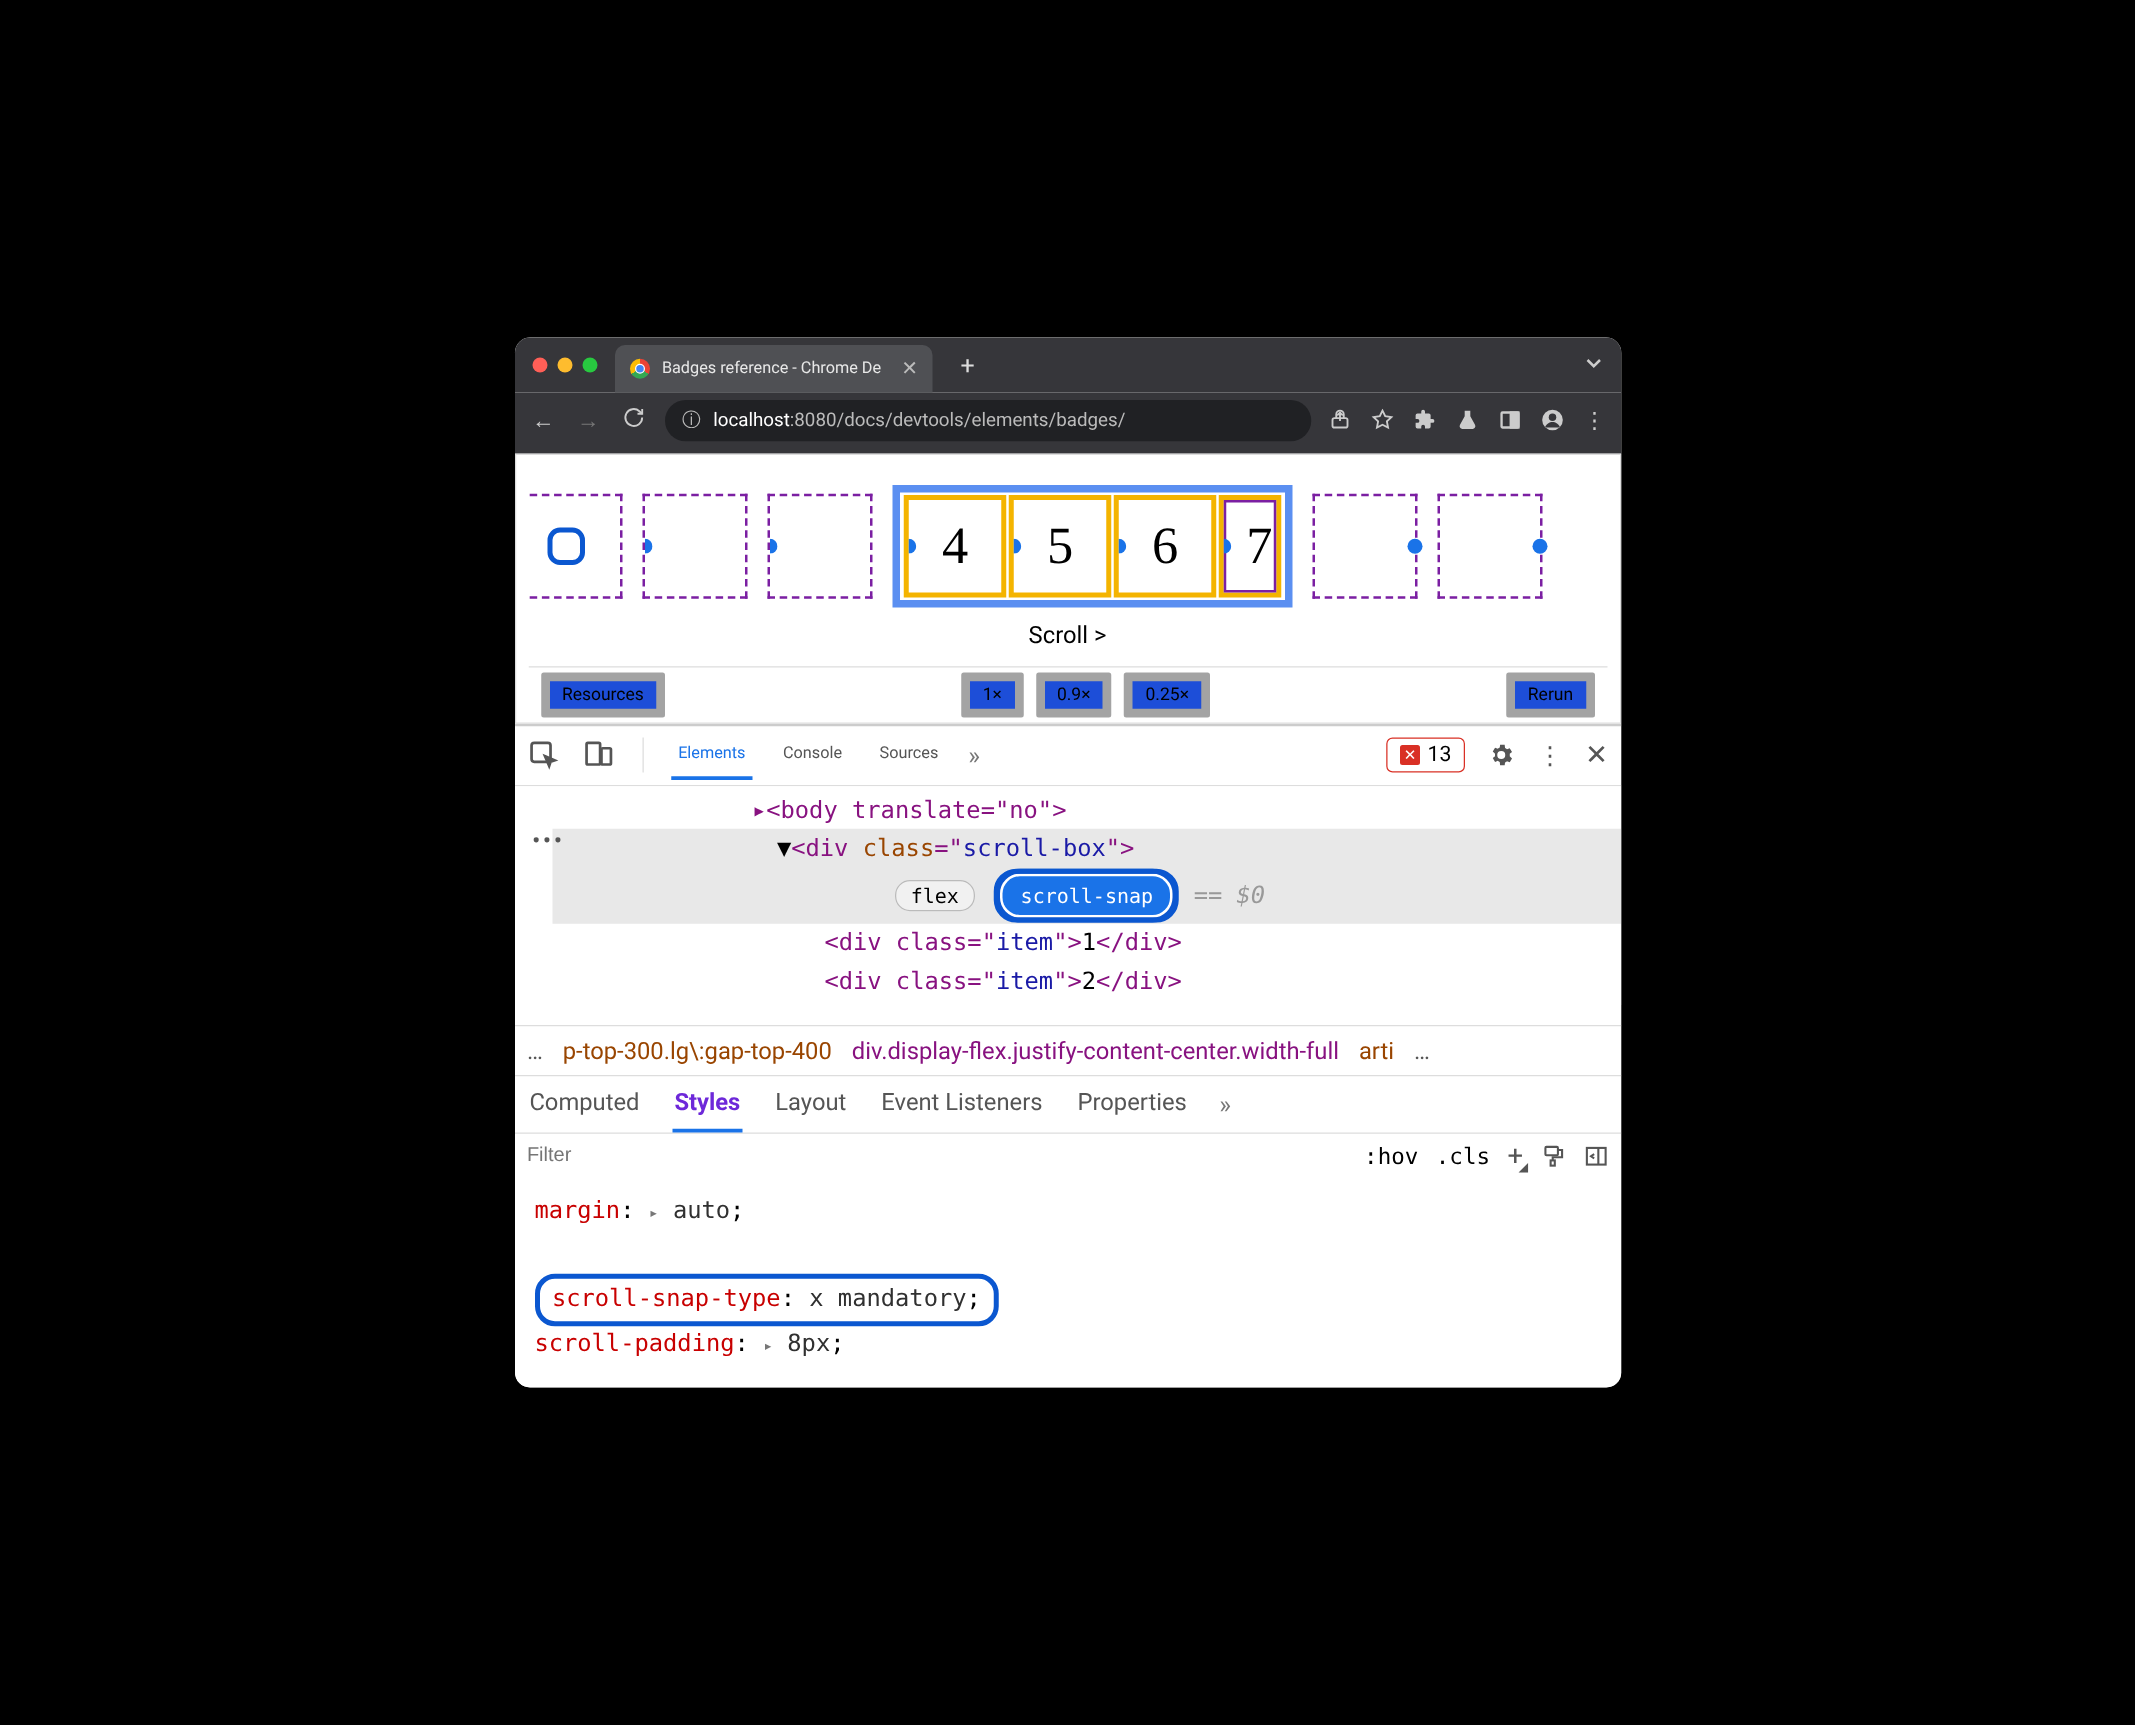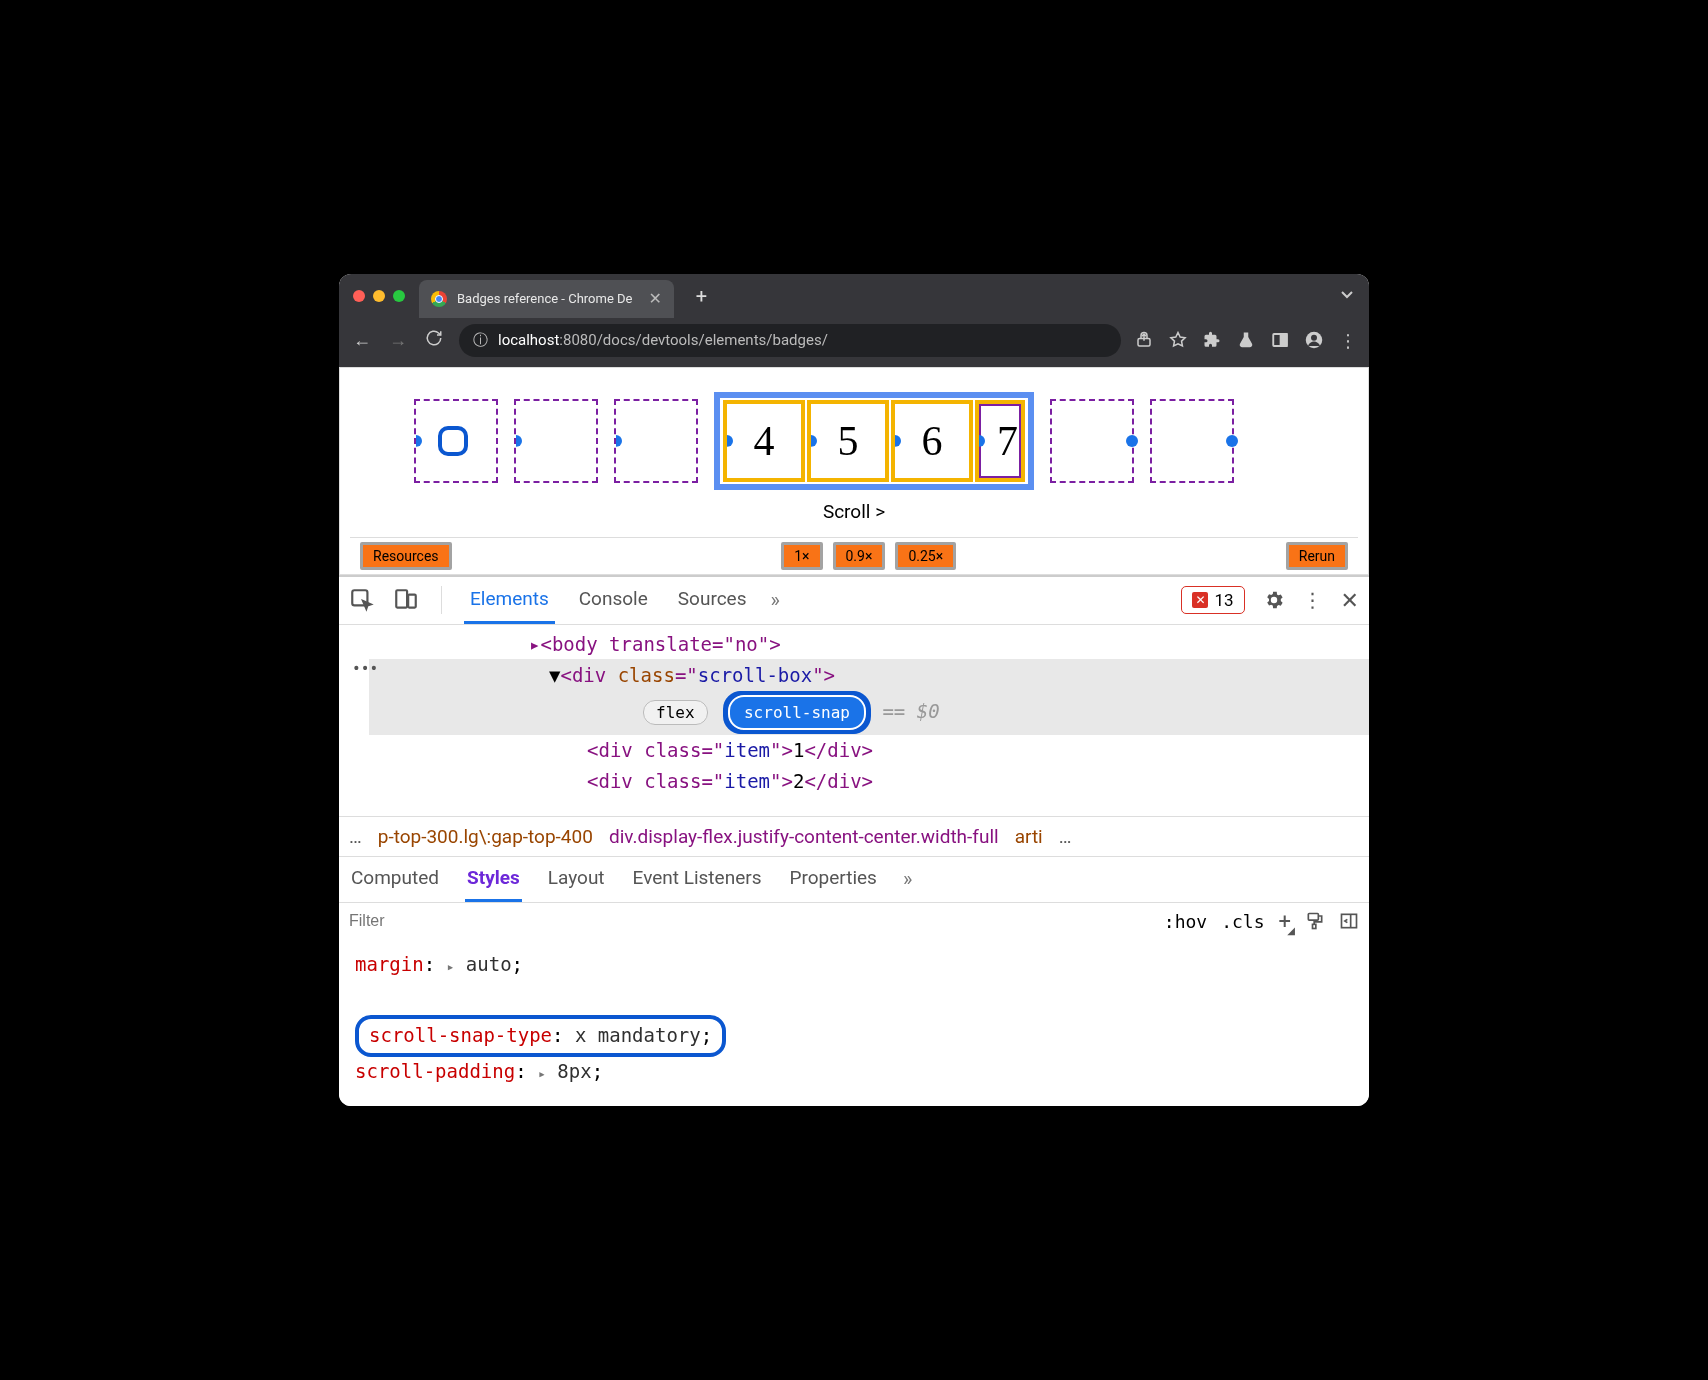--- a/index.html
+++ b/index.html
@@ -1,17 +1,17 @@
 <!DOCTYPE html>
 <html><head>
 <meta charset="utf-8">
 <style>
 * { box-sizing: border-box; margin: 0; padding: 0; }
 body { background: #000; font-family: -apple-system, BlinkMacSystemFont, "Segoe UI", Roboto, sans-serif; display: flex; align-items: center; justify-content: center; min-height: 100vh; }
-.window { width: 1030px; background: #fff; border-radius: 12px; overflow: hidden; box-shadow: 0 20px 60px rgba(0,0,0,0.5); }
+.window { width: 885px; background: #fff; border-radius: 12px; overflow: hidden; box-shadow: 0 20px 60px rgba(0,0,0,0.5); }
 
 
 .titlebar { background: #36363a; display: flex; align-items: center; padding: 0 14px; height: 44px; gap: 14px; }
 .traffic { display: flex; gap: 8px; }
 .traffic span { width: 12px; height: 12px; border-radius: 50%; }
 .tl-red { background:#ff5f57; } .tl-yellow { background:#febc2e; } .tl-green { background:#28c840; }
 .tab { background: #4f5054; border-radius: 8px 8px 0 0; display: flex; align-items: center; gap: 10px; padding: 8px 12px; color:#e8e8e8; font-size:13px; margin-top:6px; height:38px; }
 .chrome-icon { width:16px; height:16px; border-radius:50%; background: conic-gradient(#ea4335 0 120deg,#34a853 120deg 240deg,#fbbc05 240deg 360deg); position:relative; flex-shrink:0;}
 .chrome-icon::after{content:'';position:absolute;inset:4px;background:#4285f4;border-radius:50%;border:1.5px solid #fff;}
 .tab-close { font-size:16px; color:#bbb; cursor:pointer; margin-left:6px;}
@@ -33,29 +33,29 @@
 .dashbox { width:84px; height:84px; border:2px dashed #7b1fa2; display:flex; align-items:center; justify-content:center; position:relative; flex-shrink:0;}
 .bluedot { width:12px; height:12px; background:#1a73e8; border-radius:50%; position:absolute; left:-6px; top:50%; transform:translateY(-50%);}
 .bluedot.clipped { clip-path: inset(0 0 0 50%);}
 .selbox { border:6px solid #5b8ff1; padding:2px; display:flex; position:relative; flex-shrink:0;}
 .inner { border:4px solid #f4b400; width:82px; height:82px; display:flex; align-items:center; justify-content:center; font-size:42px; font-family:Georgia,serif; position:relative; margin:0 1px;}
 .inner.purple-border { outline:2px solid #7b1fa2; outline-offset:-6px;}
 .scroll-hint { text-align:center; font-size:19px; padding:6px 0 14px;}
 .ring { position:absolute; left:-6px; top:50%; transform:translateY(-50%); width:30px; height:30px; border:4px solid #0b57d0; border-radius:10px;}
 
 .bottombar { display:flex; align-items:center; border-top:1px solid #ddd; padding:4px 10px; font-size:14px; gap:10px;}
-.bottombar .btn { background:#f97316; border:3px solid #a3a3a3; padding:3px 10px; border-radius:2px;}
+.bottombar .btn { background:#1d4ed8; border:7px solid #a3a3a3; padding:3px 10px; border-radius:2px;}
 .bottombar .spacer{flex:1;}
 
 
 .devtools { border-top:2px solid #ccc; background:#fff;}
 .dt-tabs { display:flex; align-items:center; border-bottom:1px solid #ddd; padding:0 10px; height:48px; gap:18px;}
 .dt-icon { width:26px; stroke:#555;}
 .dt-sep { width:1px; height:28px; background:#ddd; margin:0 4px;}
-.dt-tab { font-size:19px; color:#555; padding:11px 6px; border-bottom:3px solid transparent;}
+.dt-tab { font-size:13px; color:#555; padding:11px 6px; border-bottom:3px solid transparent;}
 .dt-tab.active { color:#1a73e8; border-bottom-color:#1a73e8;}
 .dt-right { margin-left:auto; display:flex; align-items:center; gap:18px;}
 .errbadge { border:1px solid #d93025; border-radius:5px; padding:3px 10px; display:flex; align-items:center; gap:6px; font-size:17px;}
 .errbadge .sq{width:16px;height:16px;background:#d93025;color:#fff;display:flex;align-items:center;justify-content:center;font-size:12px;border-radius:2px;}
 
 
 .domtree { font-family: Menlo, monospace; font-size:19px; padding:4px 0 4px 30px; line-height:1.6; background:#fff; overflow:hidden;}
 .dom-line { white-space:nowrap;}
 .dom-tag{color:#881280;}
 .dom-attr{color:#994500;}

